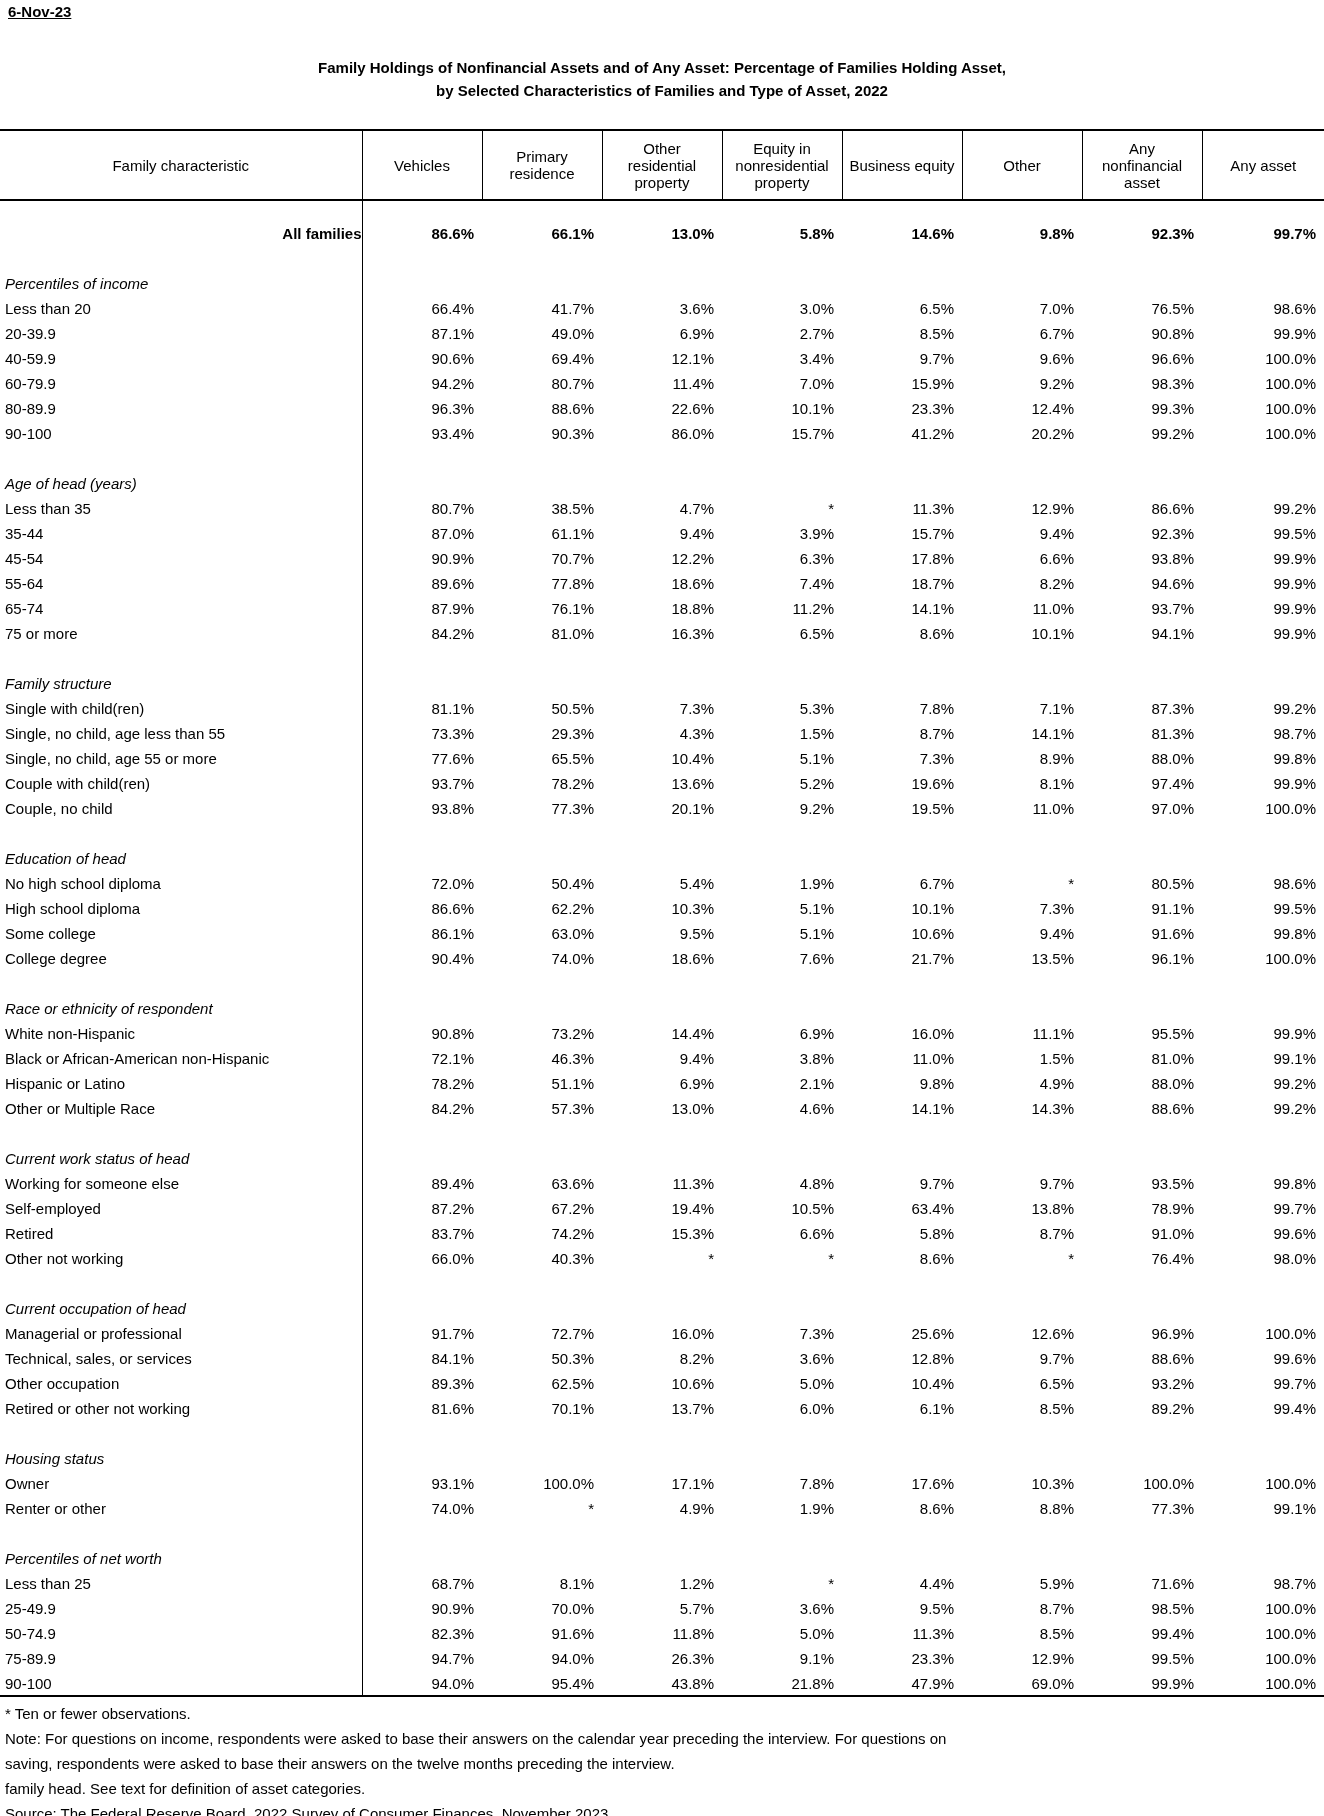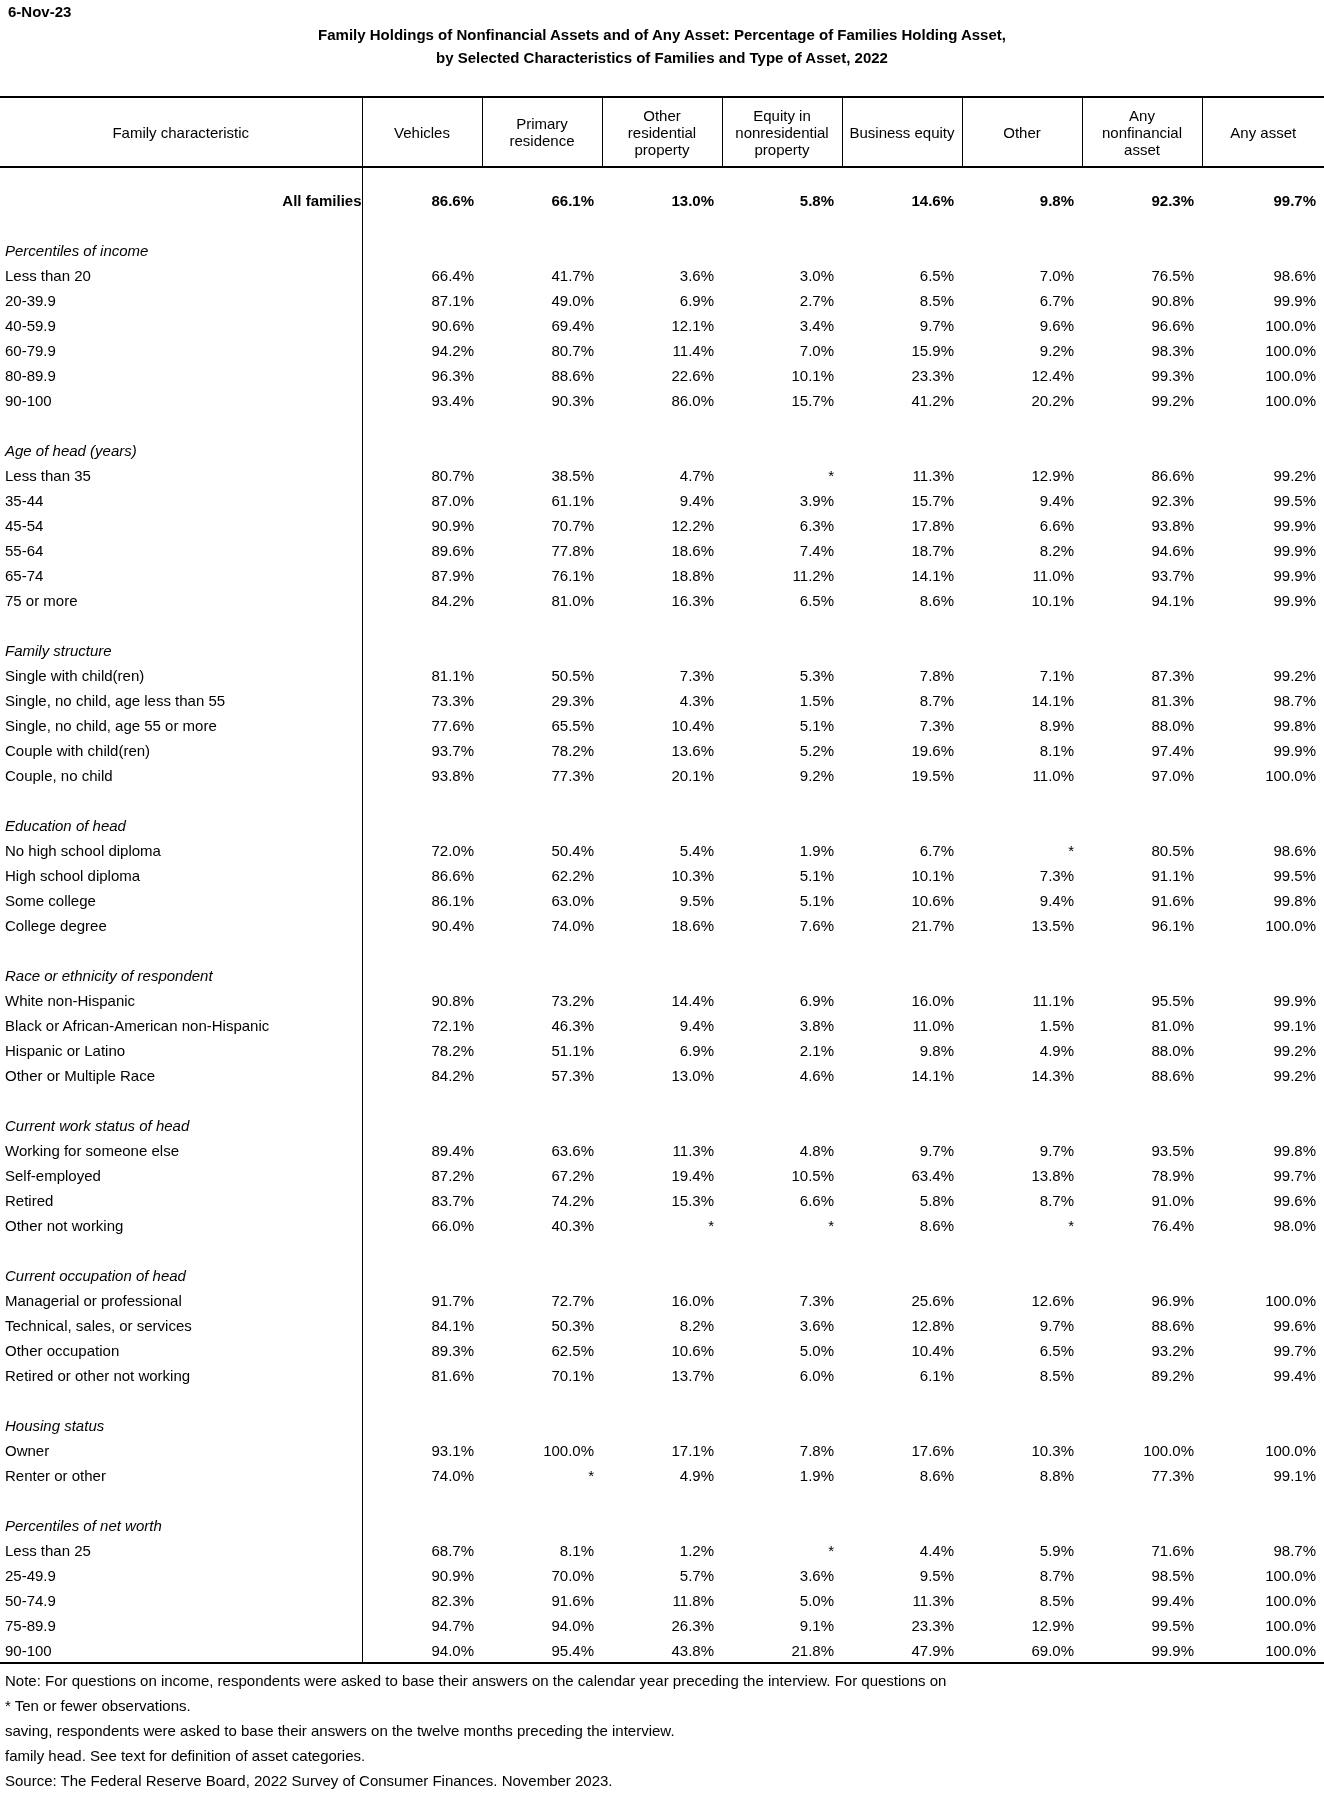--- a/index.html
+++ b/index.html
@@ -12,26 +12,28 @@
     font-family: "Liberation Sans", sans-serif;
     font-size: 15px;
     position: relative;
     overflow: hidden;
   }
   .date {
     position: absolute;
     top: 3px;
     left: 8px;
     font-weight: bold;
+    text-decoration: underline;
   }
   .title {
     padding-top: 23px;
     text-align: center;
     font-weight: bold;
     line-height: 23px;
+    margin-top: 33px;
   }
   table.holdings {
     border-collapse: collapse;
     width: 1324px;
     margin-top: 27px;
     table-layout: fixed;
   }
   col.c-label { width: 362px; }
   col.c-val   { width: 120px; }
   col.c-last  { width: auto; }
@@ -764,19 +766,19 @@
           <td>21.8%</td>
           <td>47.9%</td>
           <td>69.0%</td>
           <td>99.9%</td>
           <td>100.0%</td>
         </tr>
       </tbody>
   </table>
 
   <div class="footnotes">
+      <div>* Ten or fewer observations.</div>
       <div>Note: For questions on income, respondents were asked to base their answers on the calendar year preceding the interview. For questions on</div>
-      <div>* Ten or fewer observations.</div>
       <div>saving, respondents were asked to base their answers on the twelve months preceding the interview.</div>
       <div>family head. See text for definition of asset categories.</div>
       <div>Source: The Federal Reserve Board, 2022 Survey of Consumer Finances. November 2023.</div>
     </div>
 </div>
 
 </body></html>

